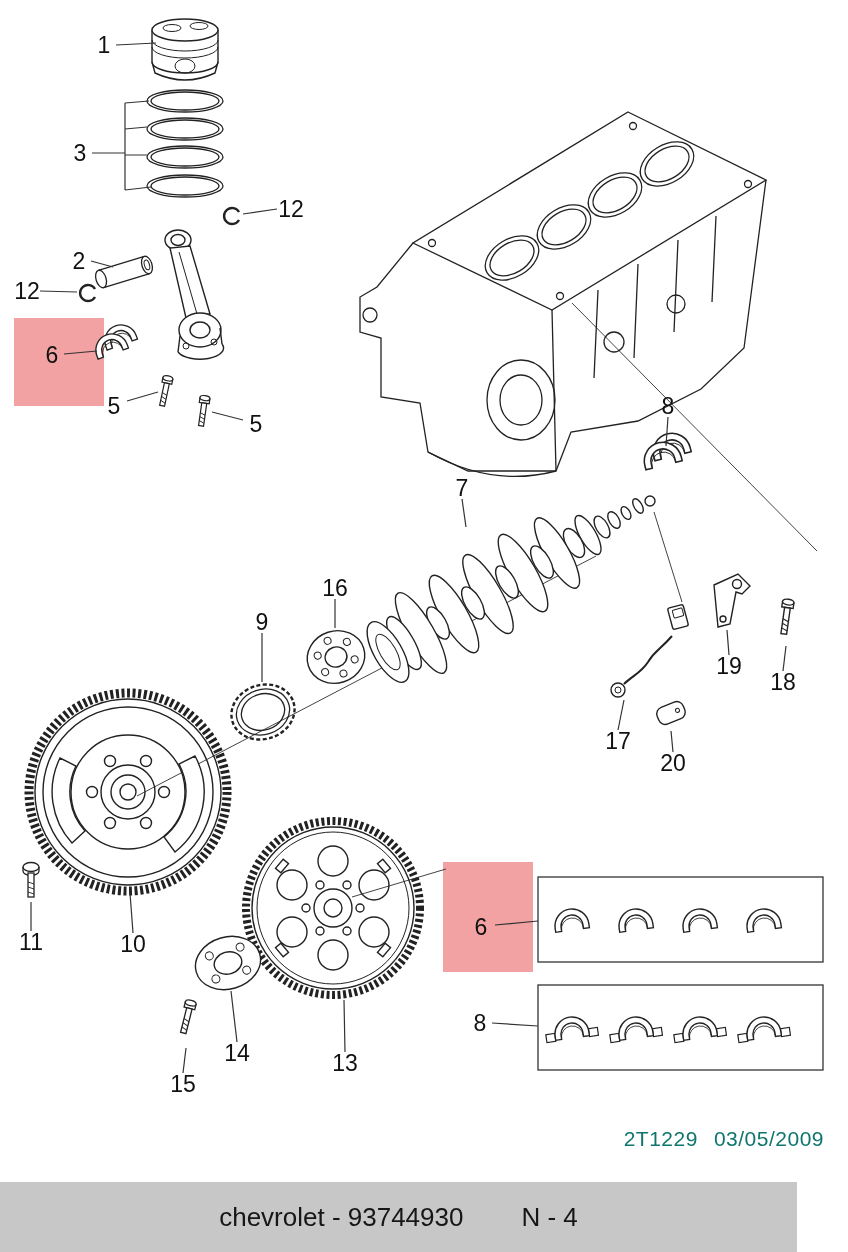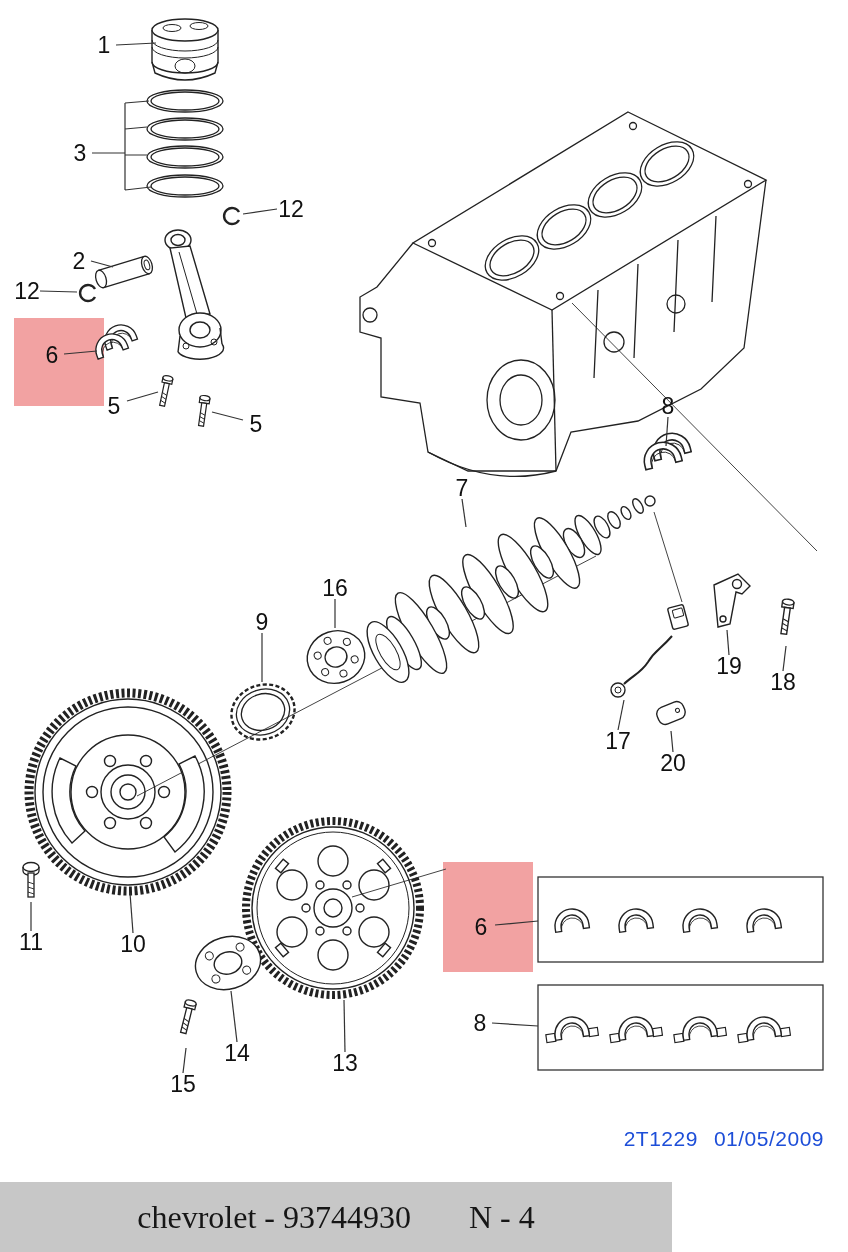--- a/index.html
+++ b/index.html
@@ -1,24 +1,24 @@
 <!DOCTYPE html>
 <html><head>
 <meta charset="utf-8">
 <style>
   html,body{margin:0;padding:0;background:#fff;}
   .page{position:relative;width:848px;height:1252px;background:#ffffff;
         font-family:"Liberation Sans",sans-serif;overflow:hidden;}
   .diagram{position:absolute;left:0;top:0;}
   .diagram text{font-family:"Liberation Sans",sans-serif;font-size:23px;fill:#111;}
   .doc-code{position:absolute;right:24px;top:1127px;display:flex;gap:16px;
-            font-size:21px;color:#1d4ed8;letter-spacing:.5px;}
-  .footer{position:absolute;left:0;bottom:0;width:672px;height:70px;background:#c7c7c7;
+            font-size:21px;color:#0f766e;letter-spacing:.5px;}
+  .footer{position:absolute;left:0;bottom:0;width:797px;height:70px;background:#c7c7c7;
           display:flex;align-items:center;justify-content:center;gap:58px;
-          font-size:32px;color:#161616;font-family:Liberation Serif, serif;}
+          font-size:26px;color:#161616;}
 </style>
 </head>
 <body>
 
 <div class="page">
 
 <svg class="diagram" width="848" height="1182" viewBox="0 0 848 1182">
 
   <defs>
     <g id="shell">
@@ -320,21 +320,21 @@
     <text x="237" y="1053" dominant-baseline="central">14</text>
     <text x="345" y="1063" dominant-baseline="central">13</text>
     <text x="183" y="1084" dominant-baseline="central">15</text>
     <text x="481" y="927" dominant-baseline="central">6</text>
     <text x="480" y="1023" dominant-baseline="central">8</text>
   </g>
 </svg>
 
 <div class="doc-code">
   <span>2T1229</span>
-  <span>01/05/2009</span>
+  <span>03/05/2009</span>
 </div>
 
 <div class="footer">
   <span>chevrolet - 93744930</span>
   <span>N - 4</span>
 </div>
 
 </div>
 
 </body></html>

